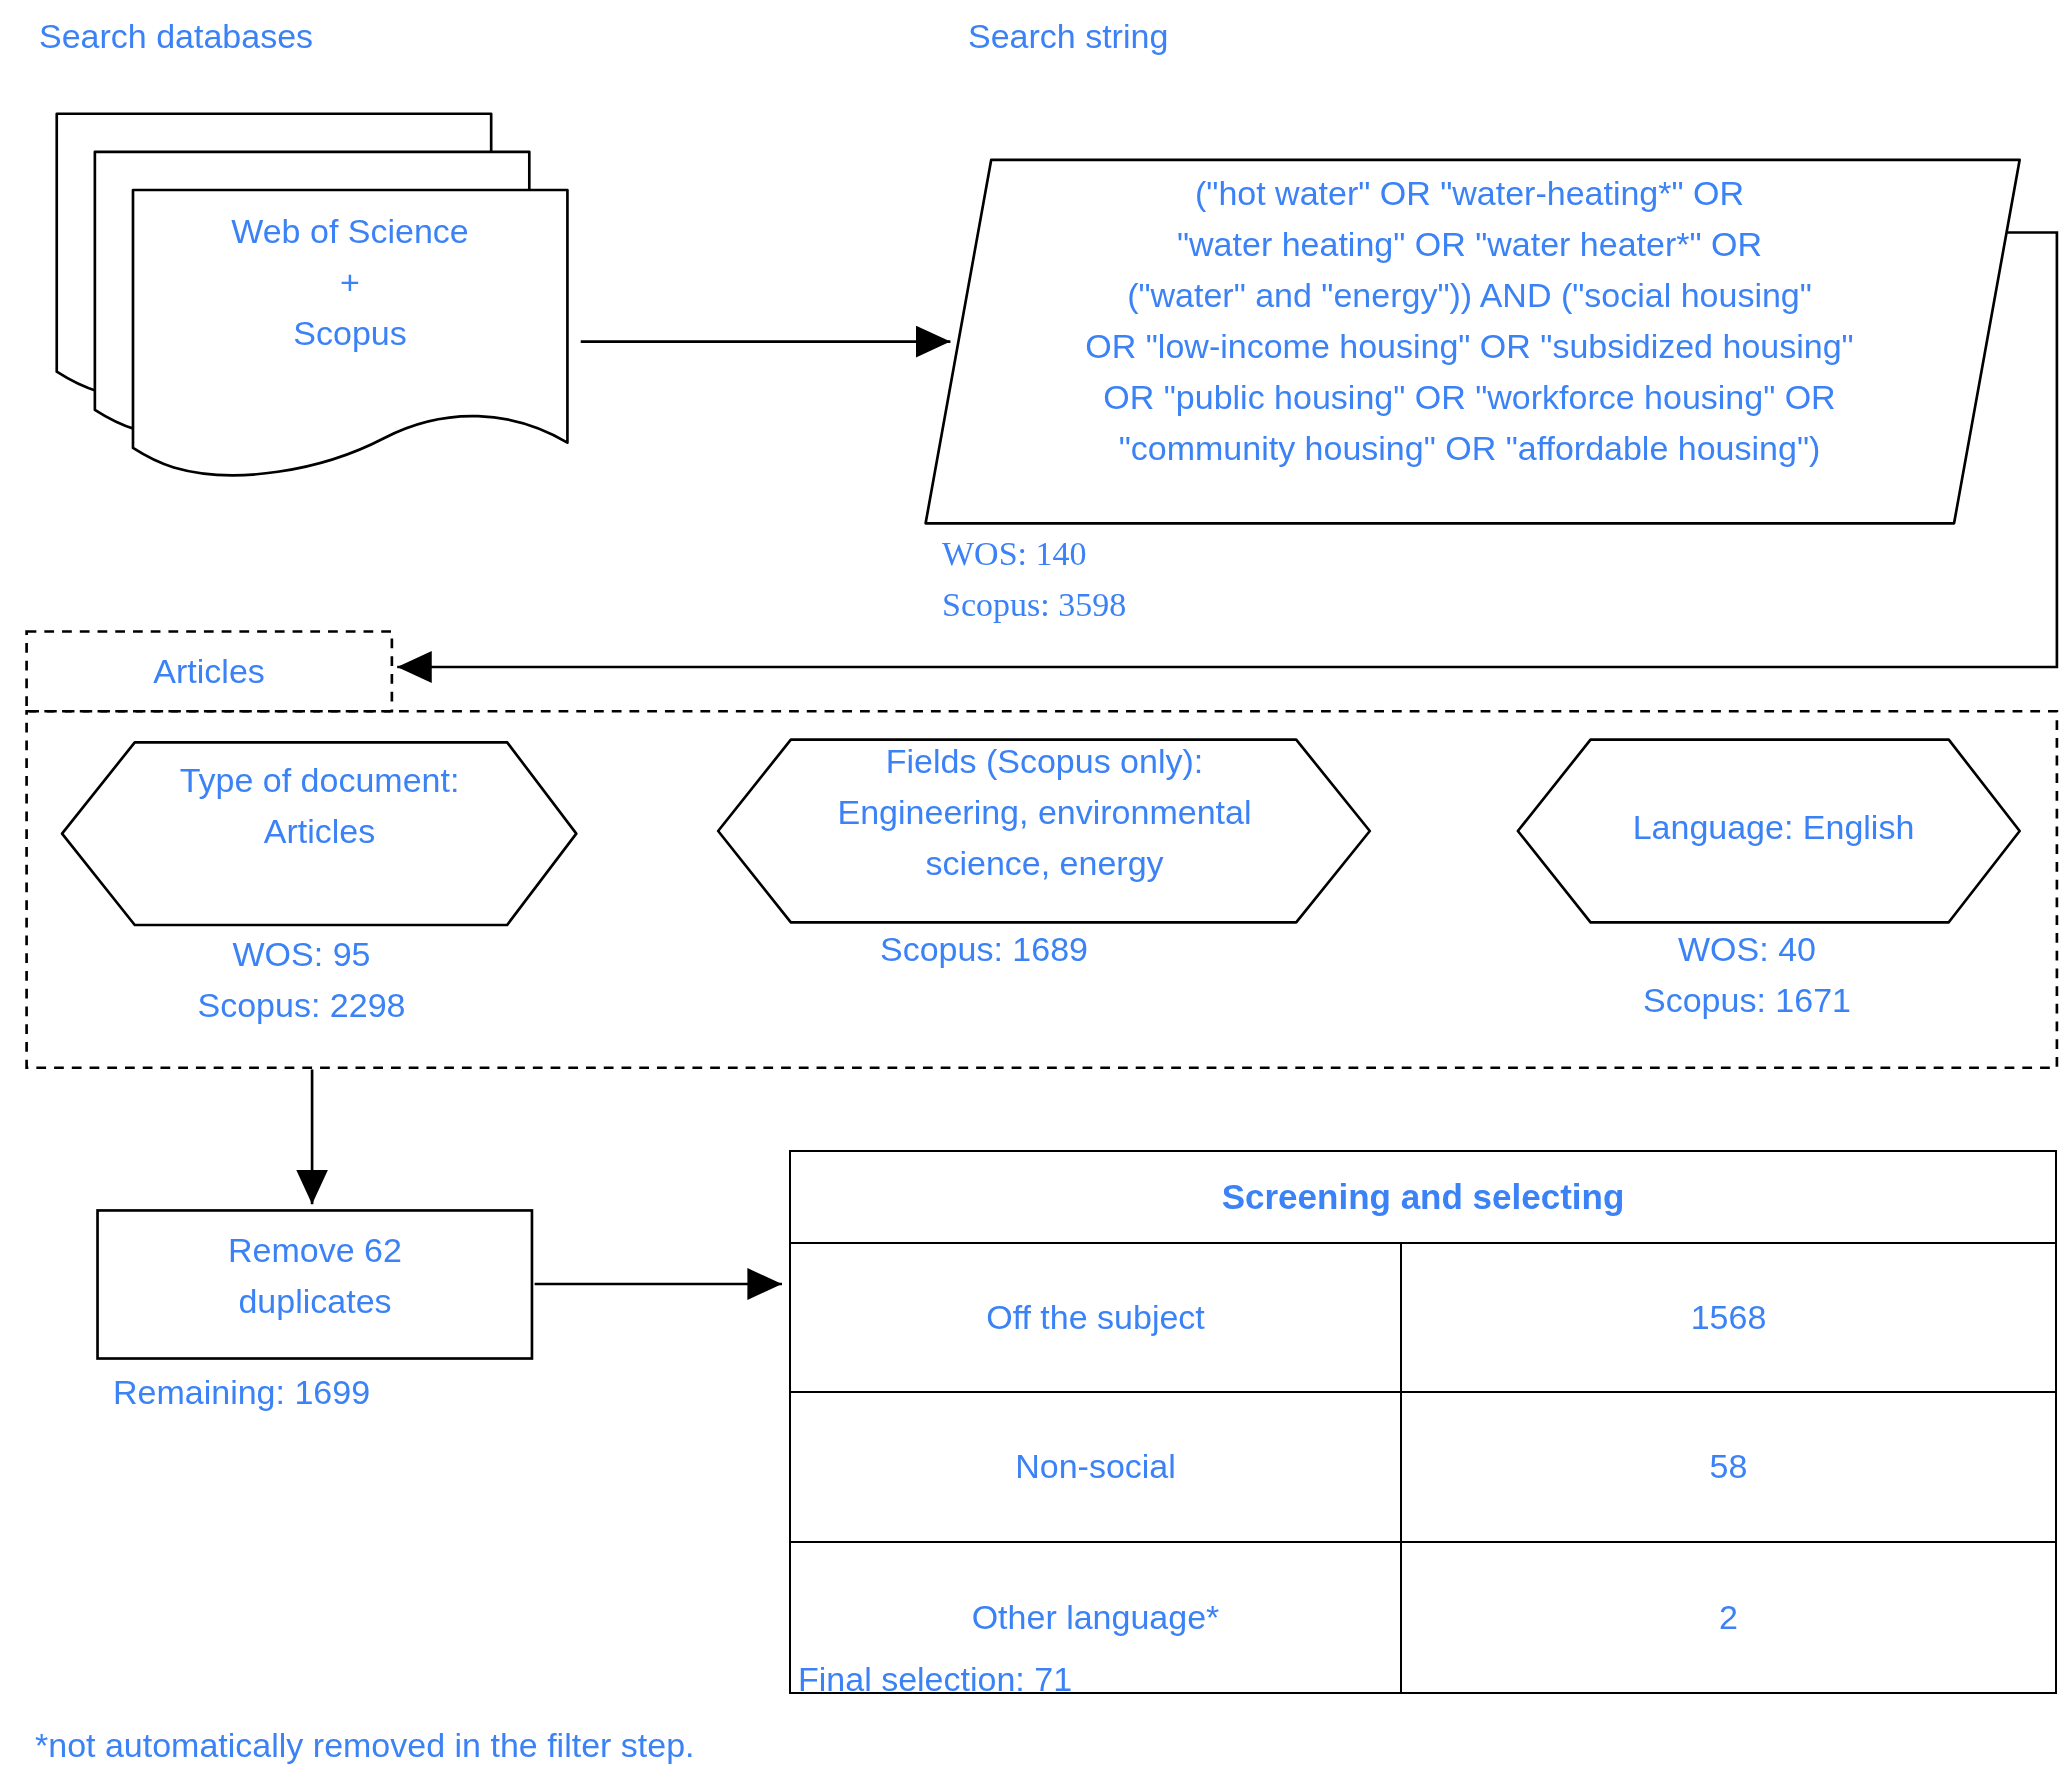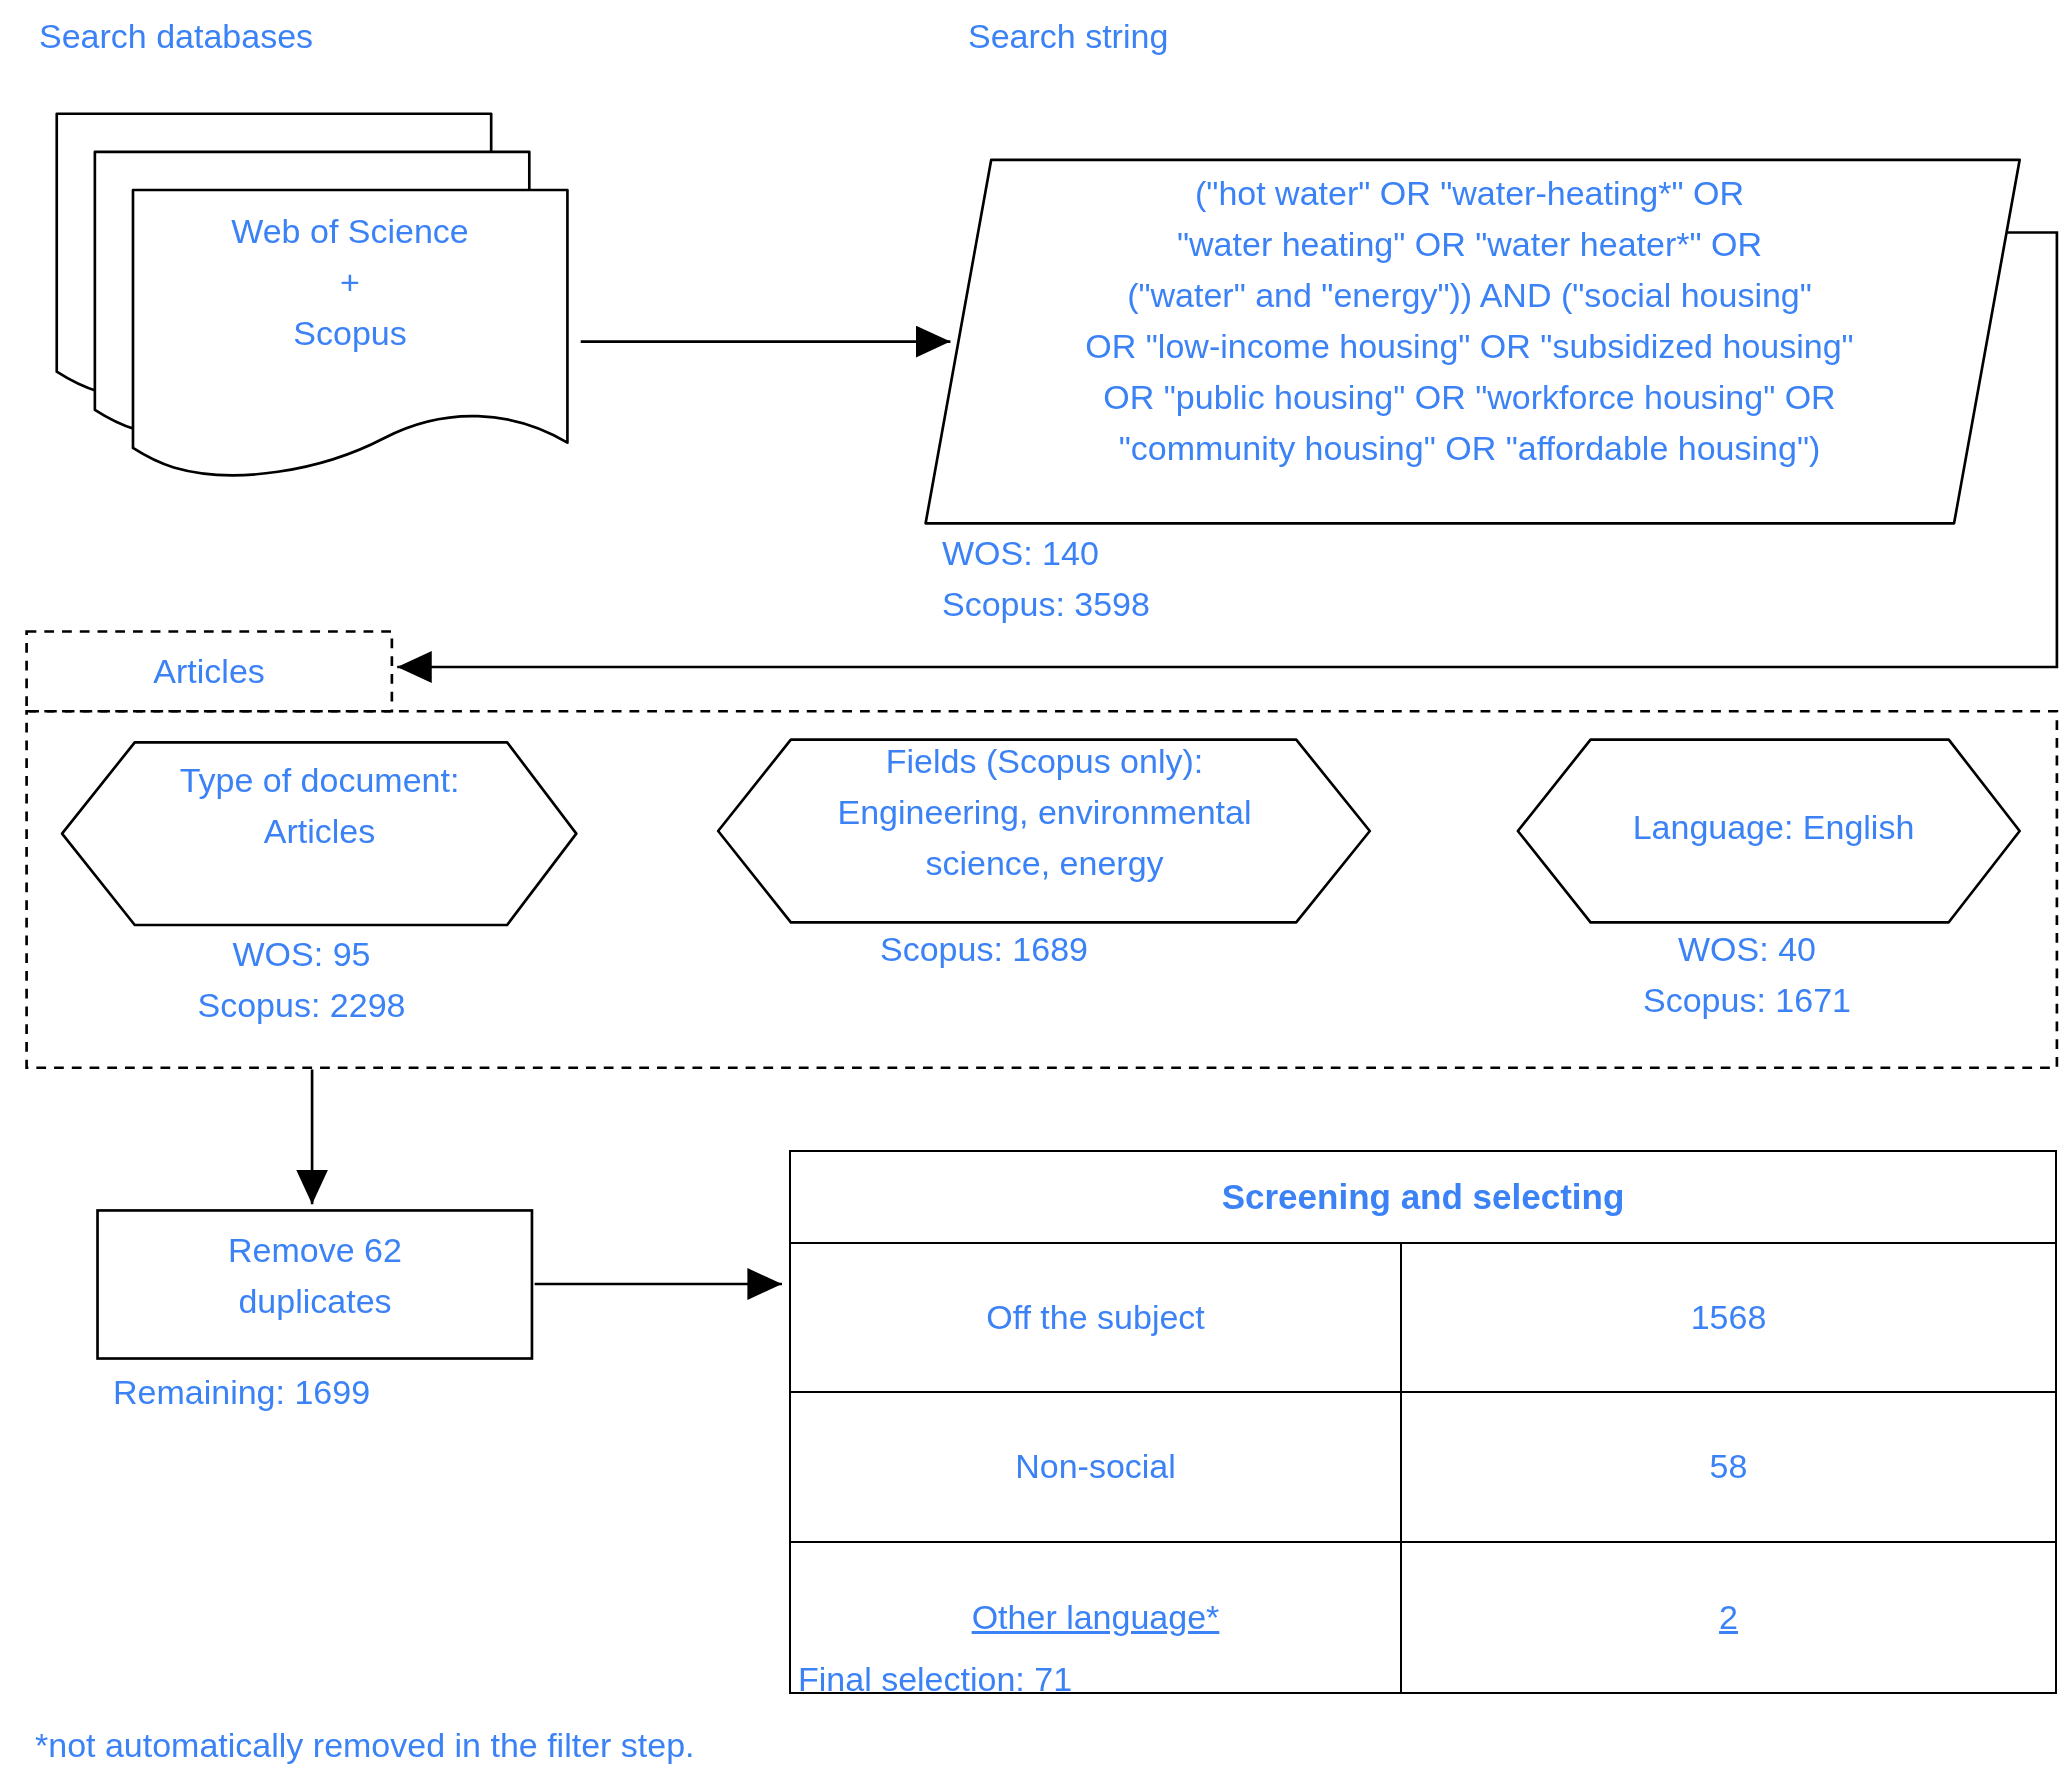--- a/index.html
+++ b/index.html
@@ -16,21 +16,21 @@
   svg.layer { position: absolute; left: 0; top: 0; width: 2064px; height: 1779px; }
   .txt { position: absolute; line-height: 1.5; white-space: nowrap; }
   .wrap { white-space: normal; }
   .center { text-align: center; }
 
   .lbl-search-databases { left: 39px;  top: 10.6px; }
   .lbl-search-string    { left: 968px; top: 10.6px; }
 
   .doc-text     { left: 133px;  top: 206px;  width: 434px; }
   .query-text   { left: 953px; top: 168px;  width: 1033px; }
-  .query-results{ left: 942px; top: 528px; }
+  .query-results{ left: 942px; top: 528px; font-family: Liberation Serif, serif; }
 
   .filters-label { left: 26.6px; top: 631px; width: 365px; height: 80px;
                    display: flex; align-items: center; justify-content: center; }
 
   .hex1-text   { left: 98px;  top: 755px;  width: 443px; }
   .hex1-counts { left: 71px;   top: 929px; width: 461px; }
   .hex2-text   { left: 763px;  top: 736px;  width: 563px; }
   .hex2-count  { left: 727px;  top: 924px; width: 514px; }
   .hex3-text   { left: 1552px; top: 802px;  width: 443px; }
   .hex3-counts { left: 1534px; top: 924px; width: 426px; }
@@ -52,21 +52,21 @@
   .screening-header {
     border-bottom: 2.7px solid #000;
     display: flex; align-items: center; justify-content: center;
     font-weight: bold; font-size: 35px;
   }
   .screening-row {
     display: grid;
     grid-template-columns: 611px 1fr;
     border-bottom: 2.7px solid #000;
   }
-  .screening-row:last-child { border-bottom: none; text-decoration: underline; }
+  .screening-row:last-child { border-bottom: none; }
   .cell-label {
     border-right: 2.7px solid #000;
     display: flex; align-items: center; justify-content: center;
   }
   .cell-value { display: flex; align-items: center; justify-content: center; }
 
   .final-selection { left: 798px; top: 1654px; }
   .footnote        { left: 35px;  top: 1720px; }
 </style>
 </head>

